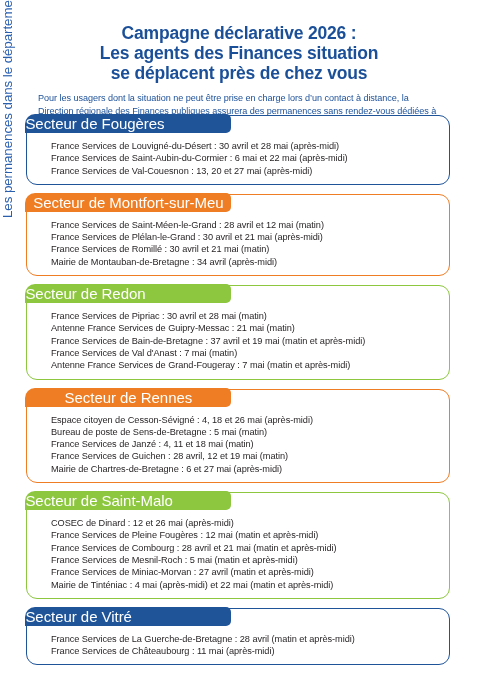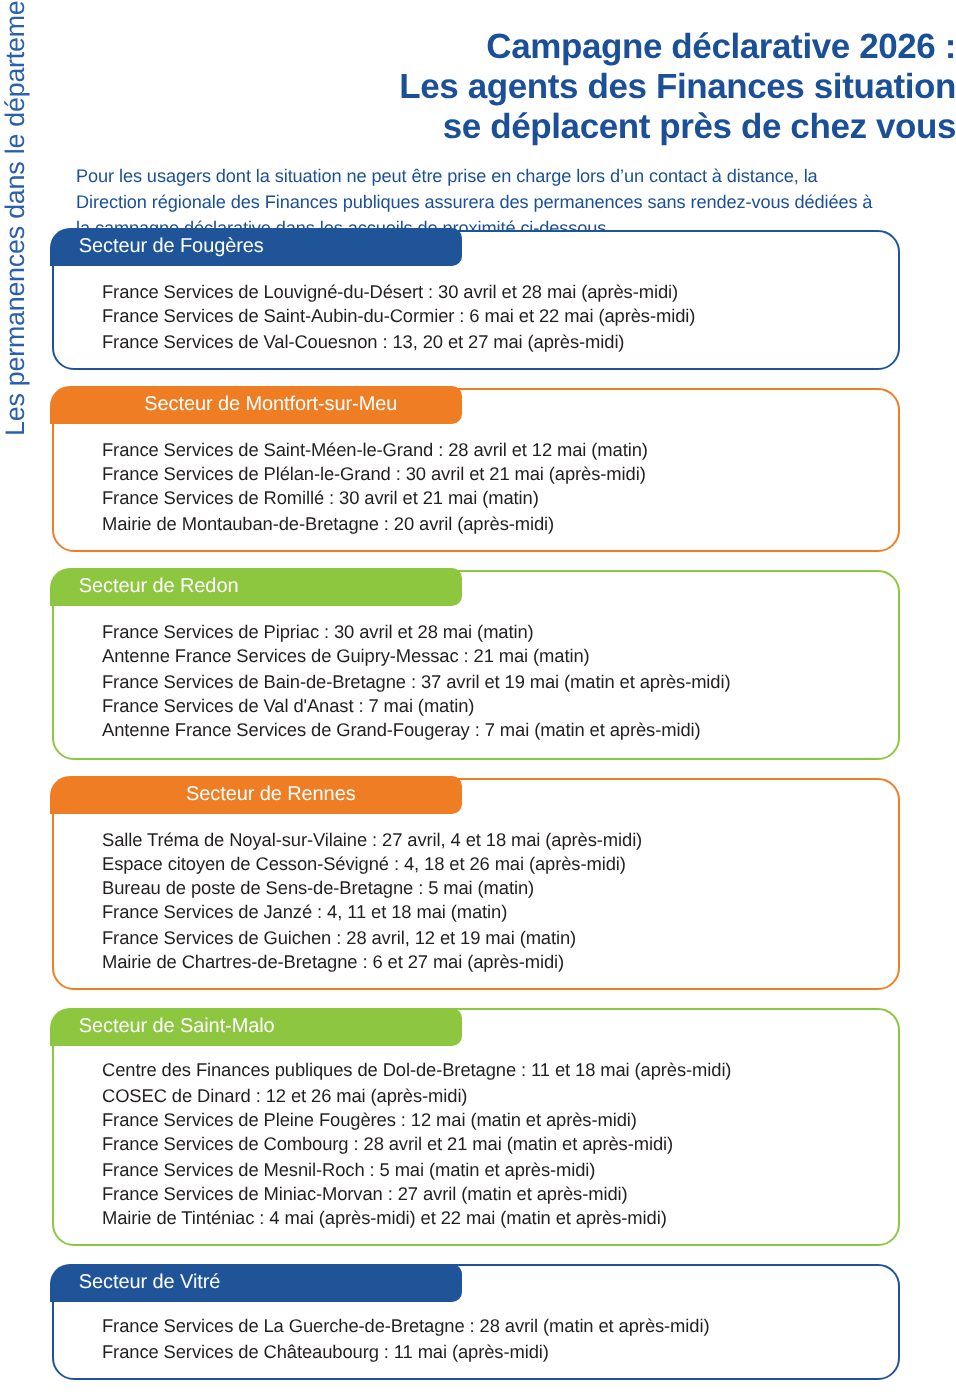--- a/index.html
+++ b/index.html
@@ -14,22 +14,22 @@
 
   #page {
     position: relative;
     width: 478px;
     height: 700px;
     background: #ffffff;
   }
 
   
   .title-block {
-    padding-top: 13px;
-    text-align: right;
+    padding-top: 23px;
+    text-align: center;
   }
   .title-line {
     color: #1b5099;
     font-weight: bold;
     font-size: 17.5px;
     line-height: 20px;
     letter-spacing: -0.2px;
   }
 
   .intro {
@@ -78,23 +78,23 @@
   .section.green  { border-color: #8dc63f; }
 
   .sec-head {
     position: relative;
     top: -1.6px;
     left: -1.6px;
     width: 206px;
     height: 19px;
     border-radius: 10px 5px 5px 0;
     color: #ffffff;
-    font-size: 10px;
+    font-size: 15px;
     line-height: 19px;
-    padding-left: 14px;
+    padding-left: 0;
     letter-spacing: -0.05px;
     white-space: nowrap;
   }
   .section.blue   > .sec-head { background: #1f5499; }
   .section.orange > .sec-head { background: #ee7d23; text-align: center; }
   .section.green  > .sec-head { background: #8dc63f; }
 
   .sec-body {
     padding: 5px 10px 7px 24px;
   }
@@ -129,48 +129,46 @@
           <div class="sec-line">France Services de Saint-Aubin-du-Cormier : 6 mai et 22 mai (après-midi)</div>
           <div class="sec-line">France Services de Val-Couesnon : 13, 20 et 27 mai (après-midi)</div>
         </div>
       </div>
       <div class="section orange">
         <div class="sec-head">Secteur de Montfort-sur-Meu</div>
         <div class="sec-body">
           <div class="sec-line">France Services de Saint-Méen-le-Grand : 28 avril et 12 mai (matin)</div>
           <div class="sec-line">France Services de Plélan-le-Grand : 30 avril et 21 mai (après-midi)</div>
           <div class="sec-line">France Services de Romillé : 30 avril et 21 mai (matin)</div>
-          <div class="sec-line">Mairie de Montauban-de-Bretagne : 20 avril (après-midi)</div>
+          <div class="sec-line">Mairie de Montauban-de-Bretagne : 34 avril (après-midi)</div>
         </div>
       </div>
       <div class="section green">
         <div class="sec-head">Secteur de Redon</div>
         <div class="sec-body">
           <div class="sec-line">France Services de Pipriac : 30 avril et 28 mai (matin)</div>
           <div class="sec-line">Antenne France Services de Guipry-Messac : 21 mai (matin)</div>
           <div class="sec-line">France Services de Bain-de-Bretagne : 37 avril et 19 mai (matin et après-midi)</div>
           <div class="sec-line">France Services de Val d'Anast : 7 mai (matin)</div>
           <div class="sec-line">Antenne France Services de Grand-Fougeray : 7 mai (matin et après-midi)</div>
         </div>
       </div>
       <div class="section orange">
         <div class="sec-head">Secteur de Rennes</div>
         <div class="sec-body">
-          <div class="sec-line">Salle Tréma de Noyal-sur-Vilaine : 27 avril, 4 et 18 mai (après-midi)</div>
           <div class="sec-line">Espace citoyen de Cesson-Sévigné : 4, 18 et 26 mai (après-midi)</div>
           <div class="sec-line">Bureau de poste de Sens-de-Bretagne : 5 mai (matin)</div>
           <div class="sec-line">France Services de Janzé : 4, 11 et 18 mai (matin)</div>
           <div class="sec-line">France Services de Guichen : 28 avril, 12 et 19 mai (matin)</div>
           <div class="sec-line">Mairie de Chartres-de-Bretagne : 6 et 27 mai (après-midi)</div>
         </div>
       </div>
       <div class="section green">
         <div class="sec-head">Secteur de Saint-Malo</div>
         <div class="sec-body">
-          <div class="sec-line">Centre des Finances publiques de Dol-de-Bretagne : 11 et 18 mai (après-midi)</div>
           <div class="sec-line">COSEC de Dinard : 12 et 26 mai (après-midi)</div>
           <div class="sec-line">France Services de Pleine Fougères : 12 mai (matin et après-midi)</div>
           <div class="sec-line">France Services de Combourg : 28 avril et 21 mai (matin et après-midi)</div>
           <div class="sec-line">France Services de Mesnil-Roch : 5 mai (matin et après-midi)</div>
           <div class="sec-line">France Services de Miniac-Morvan : 27 avril (matin et après-midi)</div>
           <div class="sec-line">Mairie de Tinténiac : 4 mai (après-midi) et 22 mai (matin et après-midi)</div>
         </div>
       </div>
       <div class="section blue">
         <div class="sec-head">Secteur de Vitré</div>

